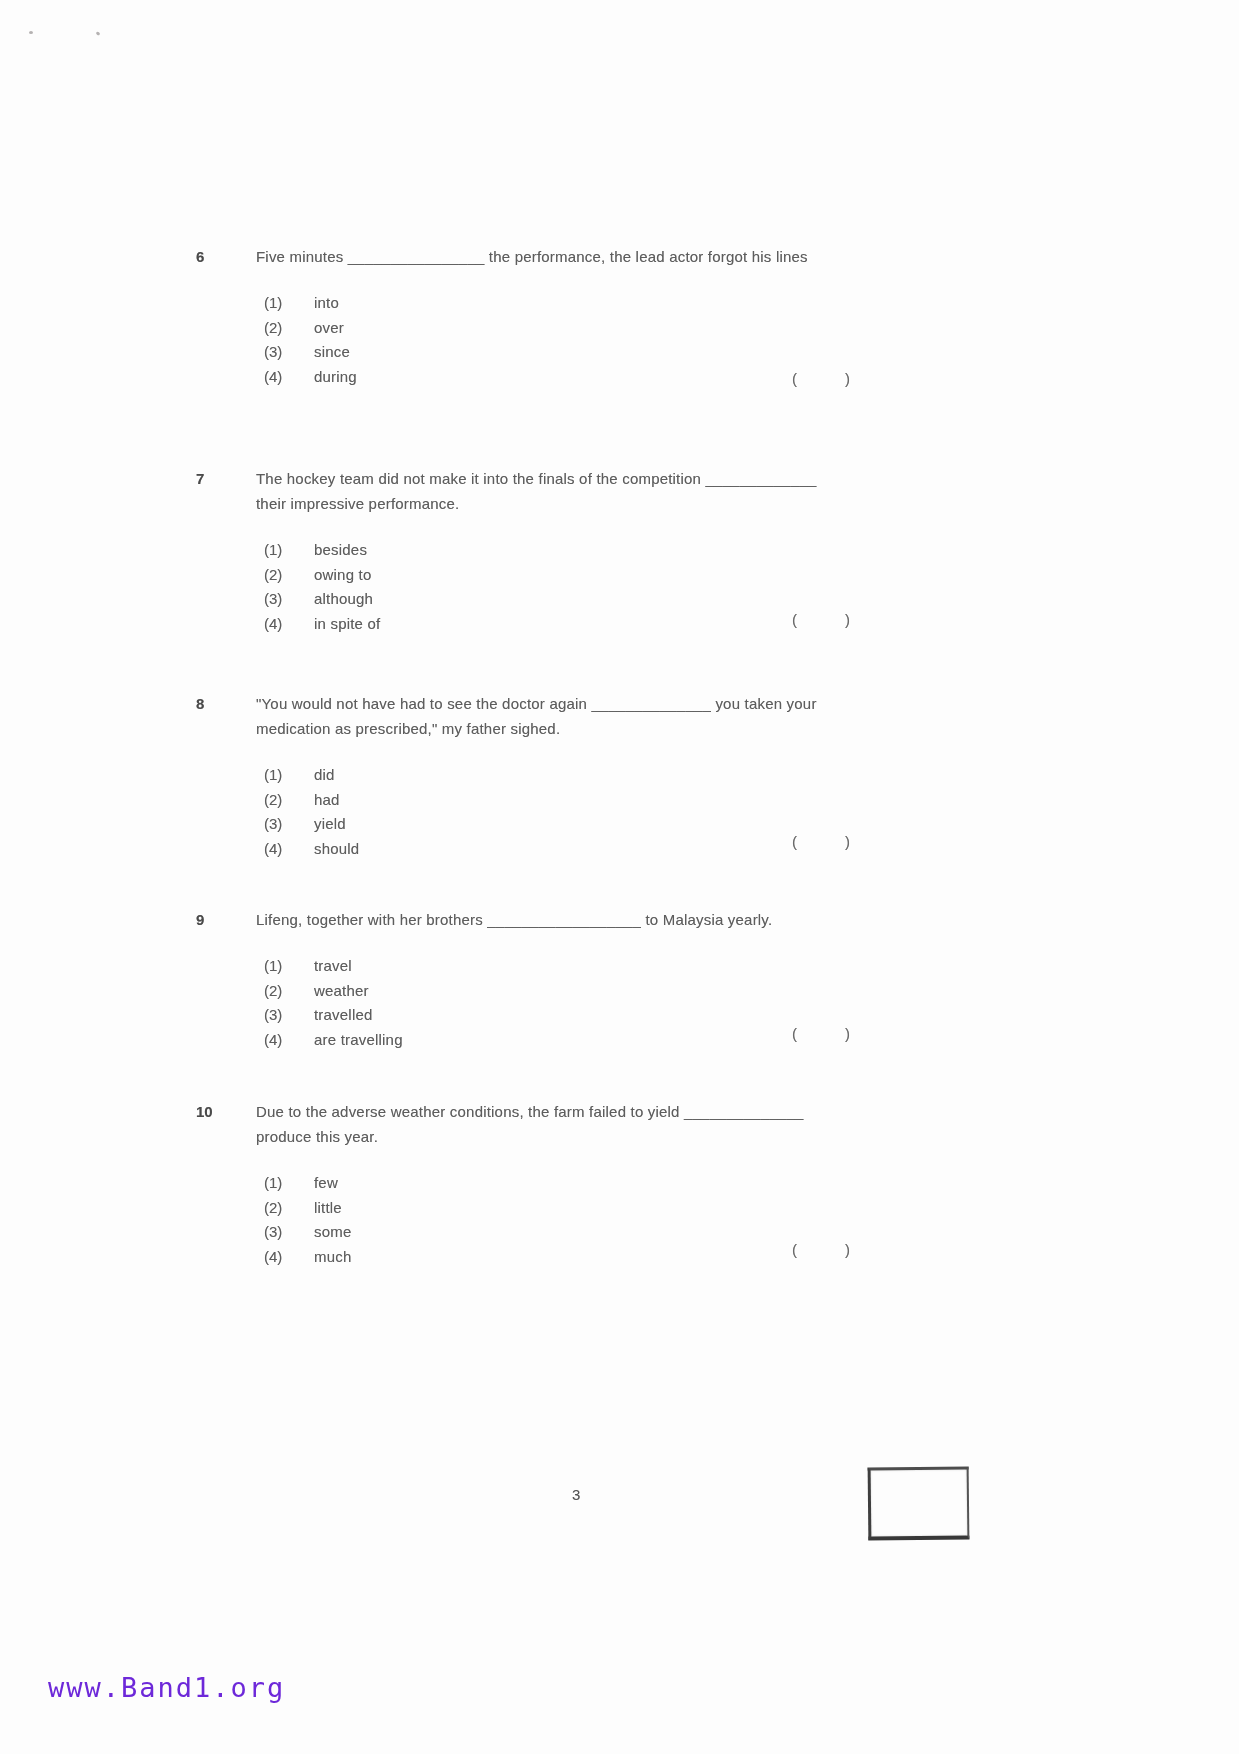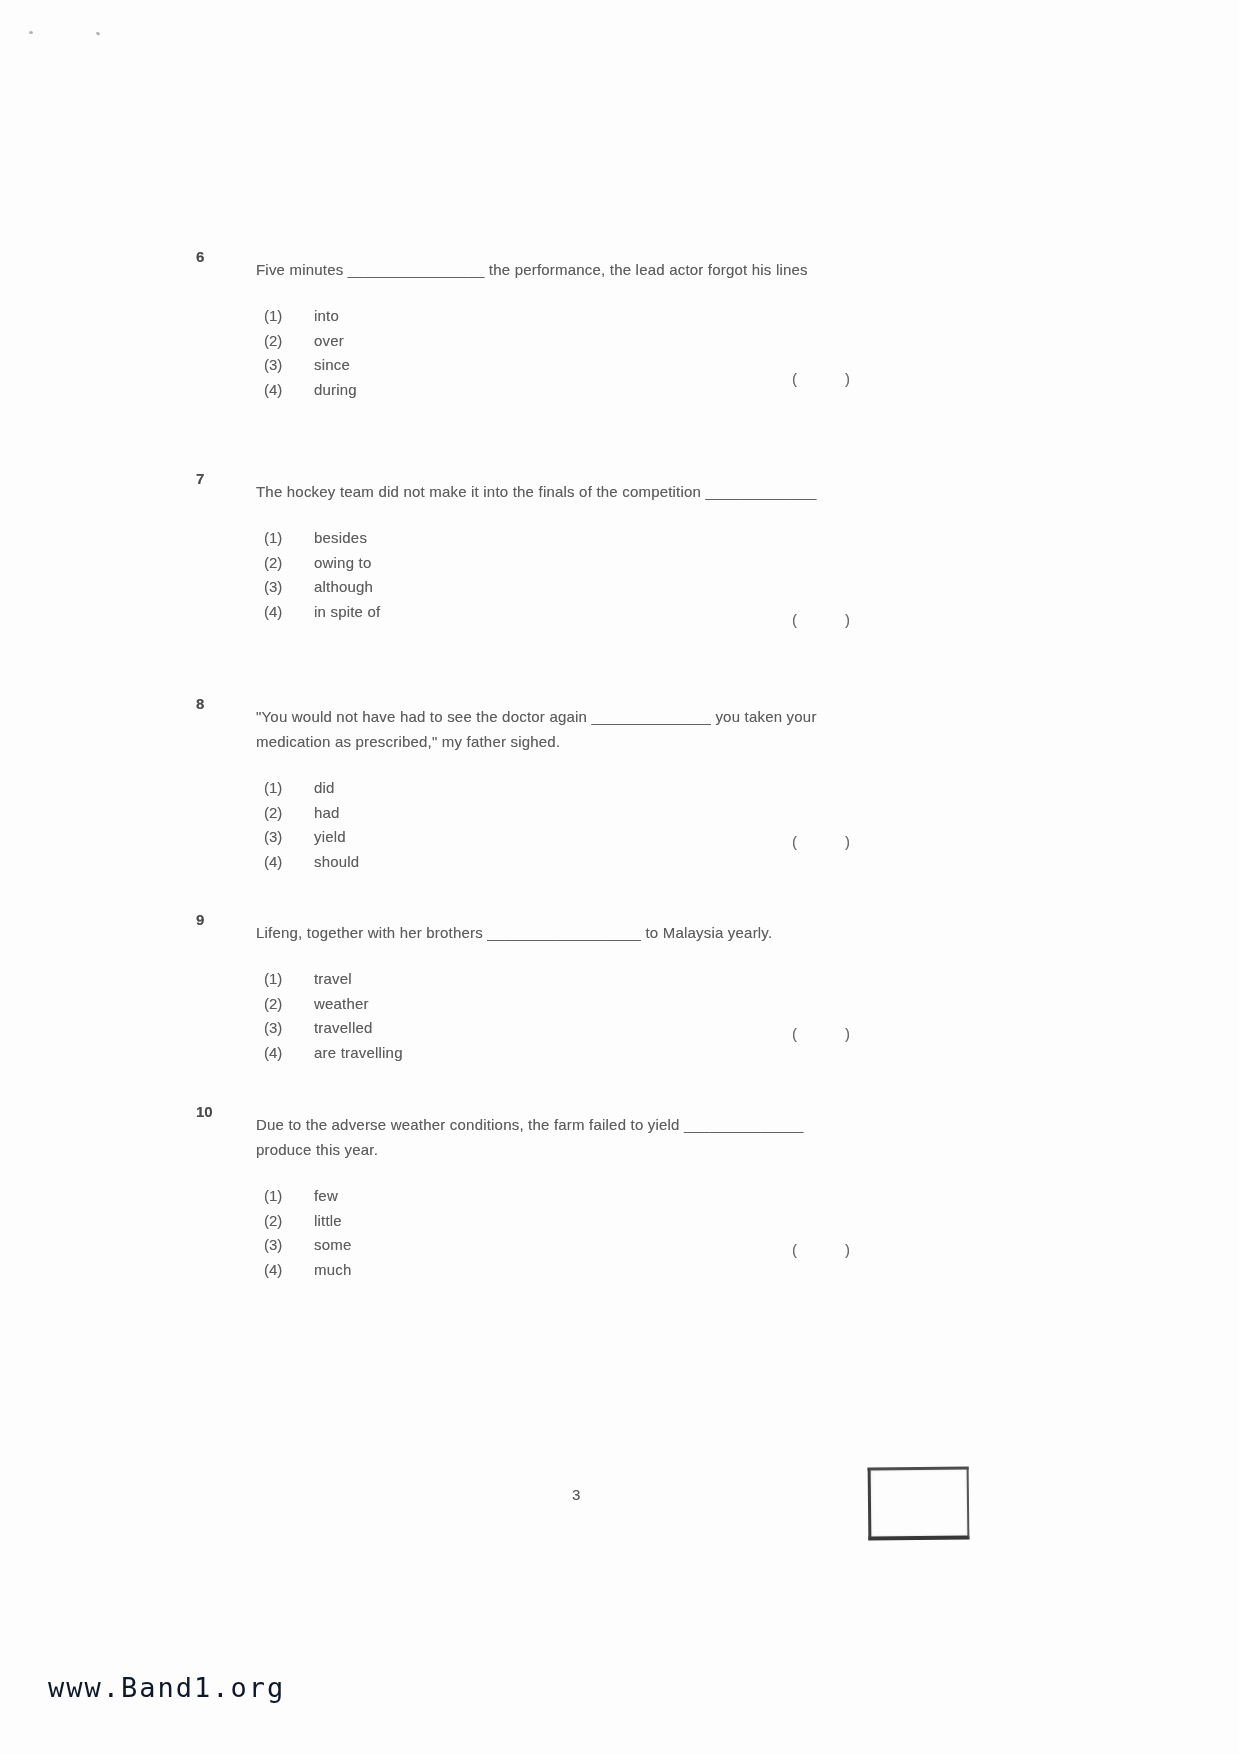--- a/index.html
+++ b/index.html
@@ -34,21 +34,21 @@
     line-height:25px;
     text-shadow:0 0 0.6px rgba(120,120,120,.55);
   }
   .qrow{display:flex;}
   .qnum{
     width:60px;
     flex:0 0 60px;
     font-weight:bold;
     color:#4a4a4a;
   }
-  .qstem{flex:1;margin-top:13px;}
+  .qstem{flex:1;}
   .stem-line{display:block;letter-spacing:.2px;}
   .opts{
     margin-left:68px;
     margin-top:22px;
   }
   .opt{
     display:flex;
     line-height:24.5px;
   }
   .optnum{
@@ -87,21 +87,21 @@
     background:transparent;
     box-shadow:inset 0 0 2px rgba(130,130,130,.35);
   }
   .watermark{
     position:absolute;
     left:48px;
     top:1672px;
     font-family:"DejaVu Sans Mono", monospace;
     font-size:27px;
     letter-spacing:2px;
-    color:#0f172a;
+    color:#6d28d9;
   }
 </style>
 </head>
 <body>
 
 <div class="sheet">
 
   <div class="speck s1"></div>
   <div class="speck s2"></div>
 
@@ -135,20 +135,21 @@
       <span>(</span>
       <span>)</span>
     </div>
   </div>
 
   <div class="question" style="top:466px">
     <div class="qrow">
       <span class="qnum">7</span>
       <div class="qstem">
         <span class="stem-line">The hockey team did not make it into the finals of the competition _____________</span>
+        <span class="stem-line">their impressive performance.</span>
       </div>
     </div>
     <div class="opts">
       <div class="opt">
         <span class="optnum">(1)</span>
         <span class="opttext">besides</span>
       </div>
       <div class="opt">
         <span class="optnum">(2)</span>
         <span class="opttext">owing to</span>

